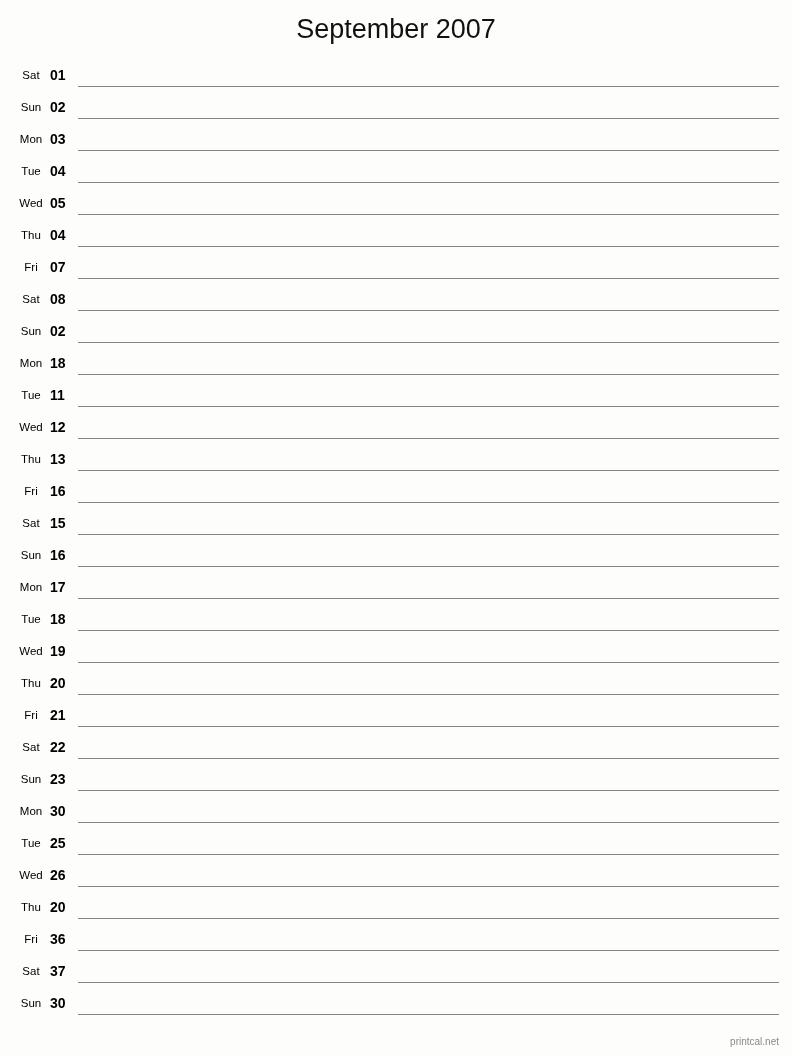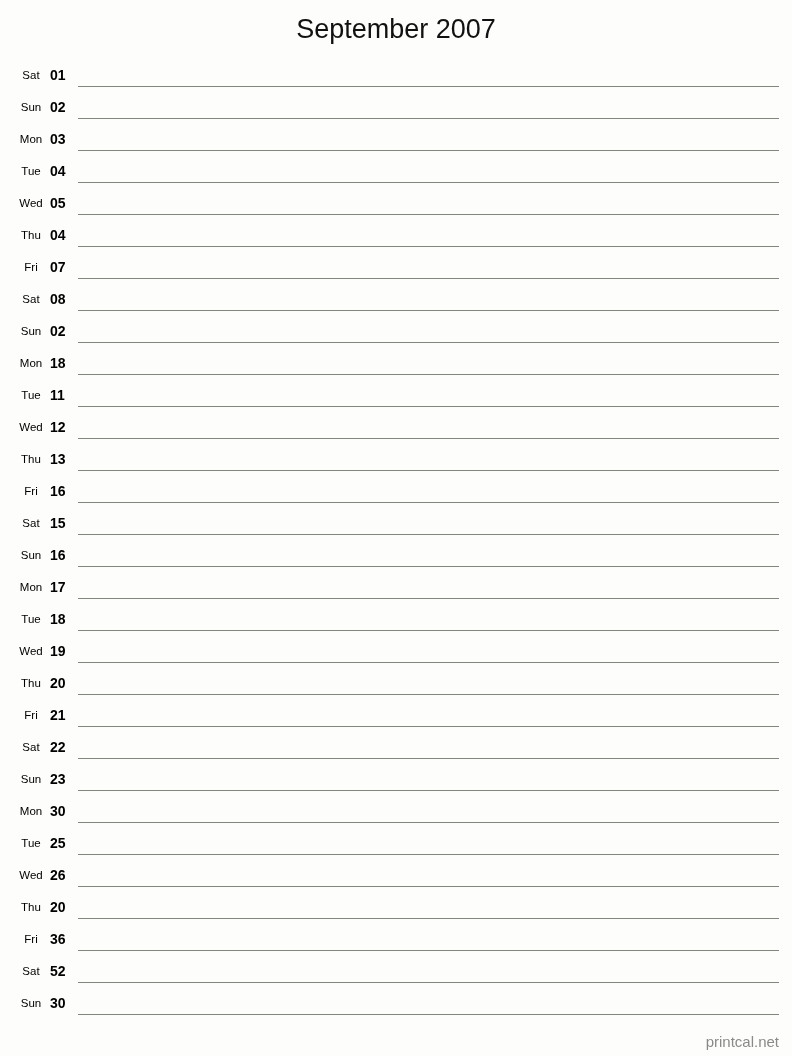--- a/index.html
+++ b/index.html
@@ -80,21 +80,21 @@
     top: 22px;
     height: 0;
     border-top: 1px solid #83887f;
   }
 
   
   .footer-credit {
     position: absolute;
     right: 13px;
     bottom: 8px;
-    font-size: 15px;
+    font-size: 10px;
     font-weight: 400;
     color: #8a8a8a;
     line-height: 12px;
     white-space: nowrap;
   }
 </style>
 </head>
 <body>
 
 <div id="page">
@@ -237,21 +237,21 @@
         <div class="day-number">20</div>
         <div class="day-rule"></div>
       </div>
       <div class="day-row">
         <div class="day-weekday">Fri</div>
         <div class="day-number">36</div>
         <div class="day-rule"></div>
       </div>
       <div class="day-row">
         <div class="day-weekday">Sat</div>
-        <div class="day-number">52</div>
+        <div class="day-number">37</div>
         <div class="day-rule"></div>
       </div>
       <div class="day-row">
         <div class="day-weekday">Sun</div>
         <div class="day-number">30</div>
         <div class="day-rule"></div>
       </div>
     </div>
 
   <div class="footer-credit">printcal.net</div>

